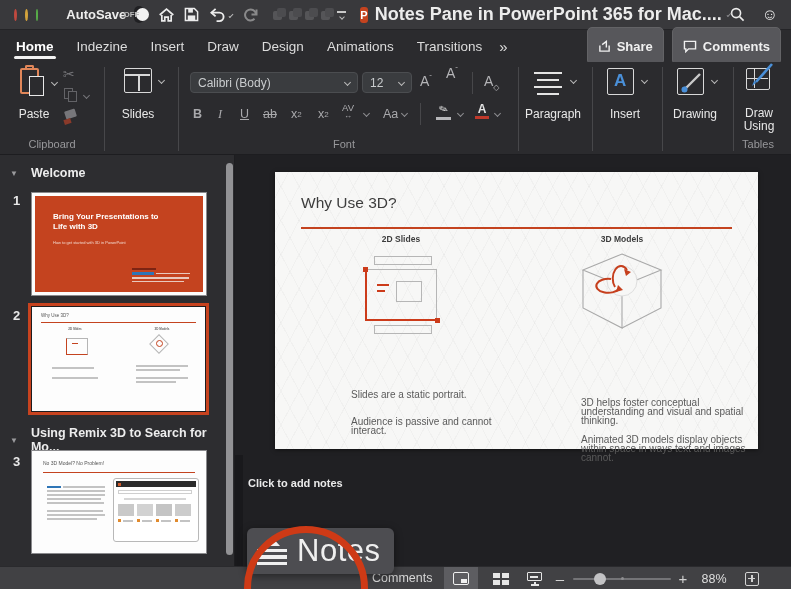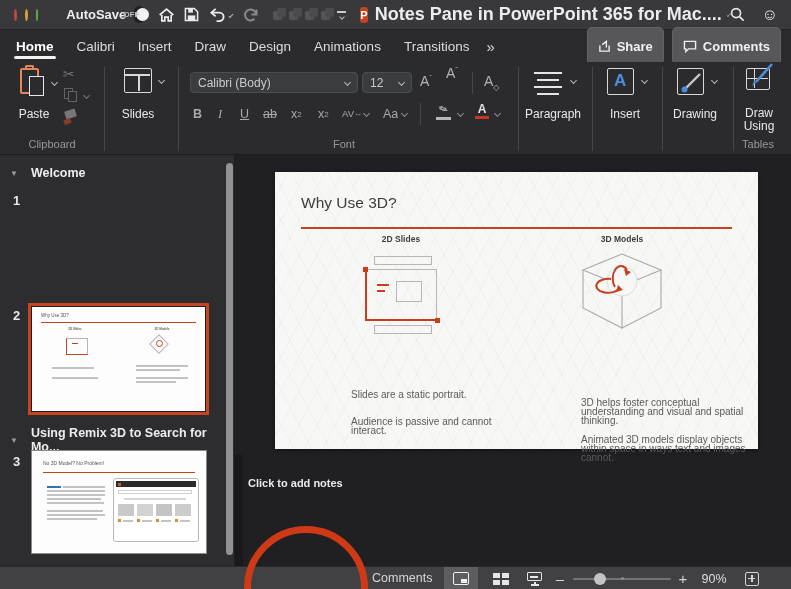--- a/index.html
+++ b/index.html
@@ -133,21 +133,21 @@
       <svg width="15" height="15" viewBox="0 0 16 16">
           <circle cx="6.5" cy="6.5" r="4.8" fill="none" stroke="#ececec" stroke-width="1.7"></circle>
           <line x1="10.2" y1="10.2" x2="14.5" y2="14.5" stroke="#ececec" stroke-width="1.7"></line>
         </svg>
     </span>
     <span style="margin-left:17px;margin-right:13px;font-size:16px;color:#ececec">☺</span>
   </div>
 
   <div id="tabbar">
     <span class="tab active" style="margin-left:14px">Home</span>
-    <span class="tab">Calibri</span>
+    <span class="tab">Indezine</span>
     <span class="tab">Insert</span>
     <span class="tab">Draw</span>
     <span class="tab">Design</span>
     <span class="tab">Animations</span>
     <span class="tab">Transitions</span>
     <span style="font-size:15px;color:#dcdcdc;margin-left:-4px">»</span>
 
     <span class="pillbtn" style="margin-left:auto">
       <svg width="13" height="13" viewBox="0 0 14 14">
           <path d="M2 6 V12 H12 V6" fill="none" stroke="#f0f0f0" stroke-width="1.5"></path>
@@ -211,21 +211,21 @@
     <span class="fmt" style="left:240px;text-decoration:underline">U</span>
     <span class="fmt" style="left:263px;text-decoration:line-through">ab</span>
     <span class="fmt" style="left:291px">
         <span>x</span>
         <sup style="font-size:8px">2</sup>
       </span>
     <span class="fmt" style="left:318px">
         <span>x</span>
         <sub style="font-size:8px">2</sub>
       </span>
-    <span class="fmt" style="left:342px;flex-direction:row;font-size:9.5px;line-height:8px">
+    <span class="fmt" style="left:342px;flex-direction:column;font-size:9.5px;line-height:8px">
         <span>AV</span>
         <span style="font-size:8px">↔</span>
       </span>
     <span class="chev abs" style="left:364px;top:49px;border-color:#8e8e91"></span>
     <span class="fmt" style="left:383px">Aa</span>
     <span class="chev abs" style="left:402px;top:49px;border-color:#8e8e91"></span>
     <div class="minidiv" style="left:420px;top:41px"></div>
     <span class="abs" style="left:436px;top:41px;display:flex;flex-direction:column;align-items:center">
       <i style="font-style:normal;font-size:11px;color:#d8d8d8;transform:rotate(-20deg)">✎</i>
       <i style="width:15px;height:3px;background:#b7b7ba;margin-top:1px"></i>
@@ -282,20 +282,33 @@
 
   <div id="body">
 
     <div id="sidebar">
       <div class="secthead" style="left:10px;top:11px">
         <span class="tri">▼</span>
         <span>Welcome</span>
       </div>
 
       <span class="slidenum" style="left:13px;top:38px">1</span>
+      <div class="thumbframe" style="left:31px;top:37px;width:176px;height:104px">
+        <div class="abs" style="left:3px;top:3px;right:3px;bottom:3px;background:#c4431f">
+          <div class="abs" style="left:18px;top:16px;width:115px;font-size:8px;font-weight:bold;color:#fff;line-height:10px">Bring Your Presentations to Life with 3D</div>
+          <div class="abs" style="left:18px;top:44px;width:140px;font-size:4px;color:#f2d8cd">How to get started with 3D in PowerPoint</div>
+          <div class="abs" style="left:97px;top:72px;width:62px">
+            <i class="abs" style="left:0;top:0;width:24px;height:2px;background:#7d2413"></i>
+            <i class="abs" style="left:0;top:4px;width:22px;height:3px;background:#2e75b6"></i>
+            <i class="abs" style="left:24px;top:4.5px;width:34px;height:1.5px;background:#e9c9bd"></i>
+            <i class="abs" style="left:0;top:9px;width:57px;height:1.5px;background:#e9c9bd"></i>
+            <i class="abs" style="left:0;top:12.5px;width:52px;height:1.5px;background:#e9c9bd"></i>
+          </div>
+        </div>
+      </div>
 
       <span class="slidenum" style="left:13px;top:153px">2</span>
       <div class="abs" style="left:28px;top:148px;width:181px;height:112px;border:3px solid #c8431f;background:#1d1d20">
         <div class="abs" style="left:1px;top:1px;right:1px;bottom:1px;background:#fdfdfd">
           <div class="abs" style="left:9px;top:6px;font-size:4.5px;color:#555">Why Use 3D?</div>
           <i class="abs" style="left:9px;top:15px;width:155px;height:1.2px;background:#c4431f"></i>
           <div class="abs" style="left:18px;top:20px;width:50px;font-size:3px;font-weight:bold;color:#666;text-align:center">2D Slides</div>
           <div class="abs" style="left:105px;top:20px;width:50px;font-size:3px;font-weight:bold;color:#666;text-align:center">3D Models</div>
           <i class="abs" style="left:34px;top:31px;width:22px;height:17px;border:1px solid #b5b5b5;border-left:1.3px solid #c4431f;border-bottom:1.3px solid #c4431f"></i>
           <i class="abs" style="left:40px;top:36px;width:6px;height:1px;background:#c4431f"></i>
@@ -428,24 +441,33 @@
         <b style="position:absolute;left:7.5px;top:10.5px;width:1.6px;height:3px;background:#e6e6e6"></b>
         <b style="position:absolute;left:4.5px;top:13px;width:8px;height:1.6px;background:#e6e6e6"></b>
       </i>
     </span>
 
     <span class="sb-ic" style="left:552px;width:16px;font-size:15px;color:#d2d2d2">–</span>
     <i class="abs" style="left:573px;top:11px;width:98px;height:2px;background:#747477;border-radius:1px"></i>
     <i class="abs" style="left:621px;top:10px;width:3px;height:3px;border-radius:50%;background:#8e8e91"></i>
     <i class="abs" style="left:594px;top:6px;width:12px;height:12px;border-radius:50%;background:#c3c3c5"></i>
     <span class="sb-ic" style="left:675px;width:16px;font-size:15px;color:#d2d2d2">+</span>
-    <span class="sb-ic" style="left:697px;width:34px;font-size:12.5px;color:#dedede">90%</span>
+    <span class="sb-ic" style="left:697px;width:34px;font-size:12.5px;color:#dedede">88%</span>
     <span class="sb-ic" style="left:740px;width:24px">
       <i style="position:relative;width:14px;height:14px;border:1.5px solid #d2d2d2;border-radius:2px">
         <b style="position:absolute;left:5px;top:2px;width:1.5px;height:7px;background:#d2d2d2"></b>
         <b style="position:absolute;left:2px;top:5px;width:7px;height:1.5px;background:#d2d2d2"></b>
       </i>
     </span>
   </div>
 
+  <div id="zoom-notes">
+    <span style="display:flex;flex-direction:column;align-items:center;margin-right:10px">
+      <i style="width:0;height:0;border-left:8px solid transparent;border-right:8px solid transparent;border-bottom:9px solid #f0f0f0"></i>
+      <i style="width:30px;height:3.5px;background:#f0f0f0;margin-top:3px"></i>
+      <i style="width:30px;height:3.5px;background:#f0f0f0;margin-top:3px"></i>
+      <i style="width:30px;height:3.5px;background:#f0f0f0;margin-top:3px"></i>
+    </span>
+    <span style="font-size:31px;color:#efefef;letter-spacing:.5px">Notes</span>
+  </div>
   <div id="zoom-circle"></div>
 
 </div>
 
 </body></html>

